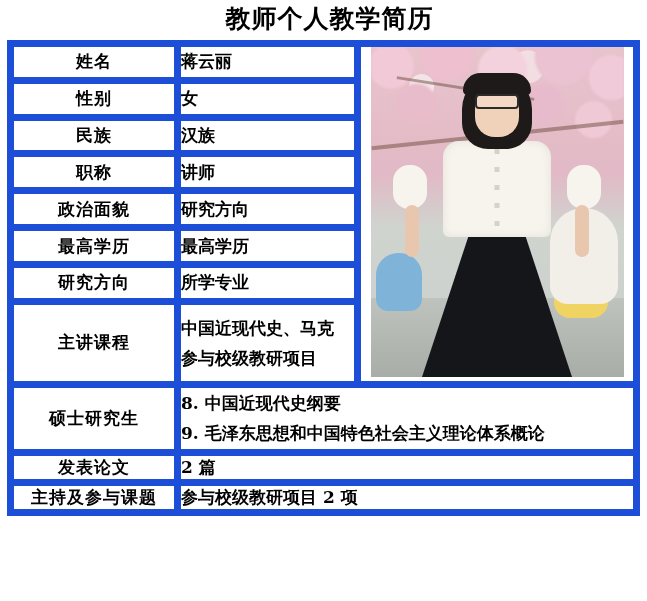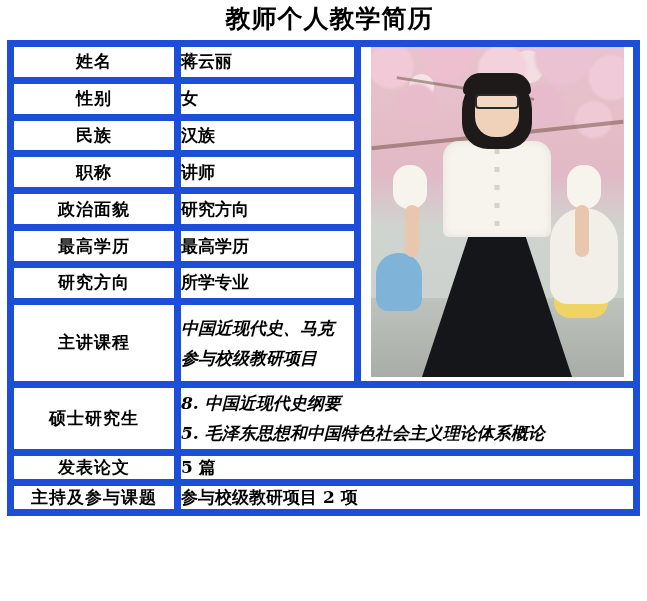--- a/index.html
+++ b/index.html
@@ -185,21 +185,20 @@
   .ph-buttons {
     position: absolute; left: 50%; bottom: 150px; width: 5px; height: 78px;
     transform: translateX(-50%);
     background: repeating-linear-gradient(180deg, #d8d2c6 0 5px, rgba(0,0,0,0) 5px 18px);
   }
   .multiline {
     line-height: 1.55;
   }
   .list-line {
     padding: 2px 0;
-    font-style: italic;
   }
 </style>
 </head>
 <body>
 
 <div class="page">
 
   <div class="doc-title">教师个人教学简历</div>
 
   <table class="cv">
@@ -260,26 +259,26 @@
         <td class="label-cell">主讲课程</td>
         <td class="value-cell value-left multiline">
           <div class="list-line">中国近现代史、马克</div>
           <div class="list-line">参与校级教研项目</div>
         </td>
       </tr>
       <tr>
         <td class="label-cell">硕士研究生</td>
         <td class="value-cell value-left multiline" colspan="2">
           <div class="list-line">8. 中国近现代史纲要</div>
-          <div class="list-line">5. 毛泽东思想和中国特色社会主义理论体系概论</div>
+          <div class="list-line">9. 毛泽东思想和中国特色社会主义理论体系概论</div>
         </td>
       </tr>
       <tr>
         <td class="label-cell">发表论文</td>
-        <td class="value-cell value-left" colspan="2">5 篇</td>
+        <td class="value-cell value-left" colspan="2">2 篇</td>
       </tr>
       <tr>
         <td class="label-cell">主持及参与课题</td>
         <td class="value-cell value-left" colspan="2">参与校级教研项目 2 项</td>
       </tr>
     </tbody>
   </table>
 
 </div>
 

